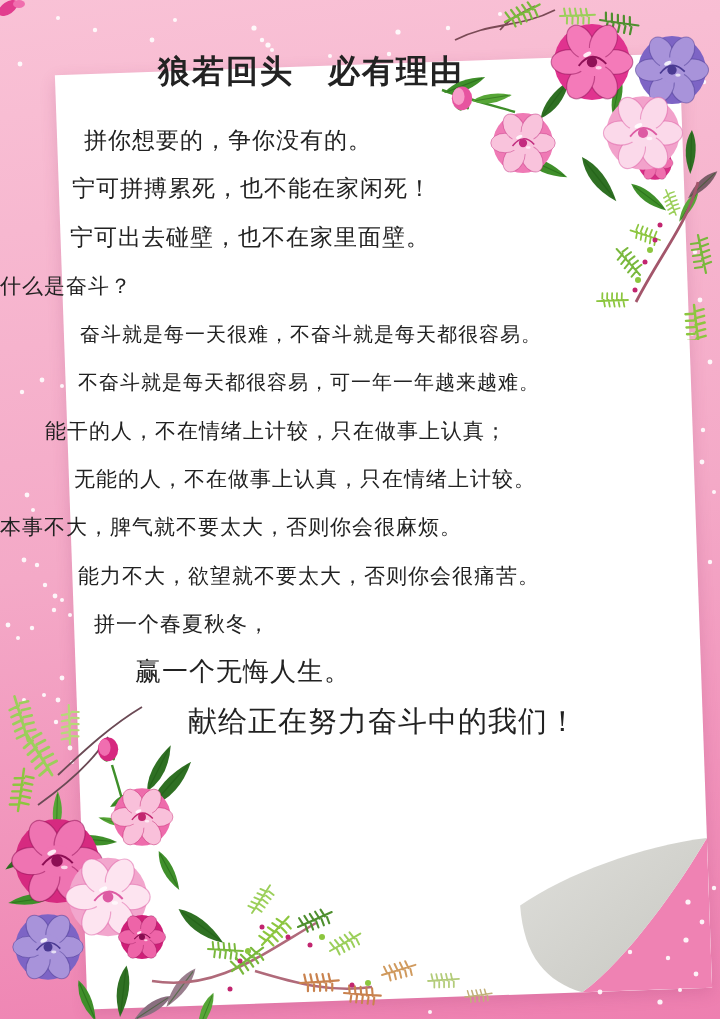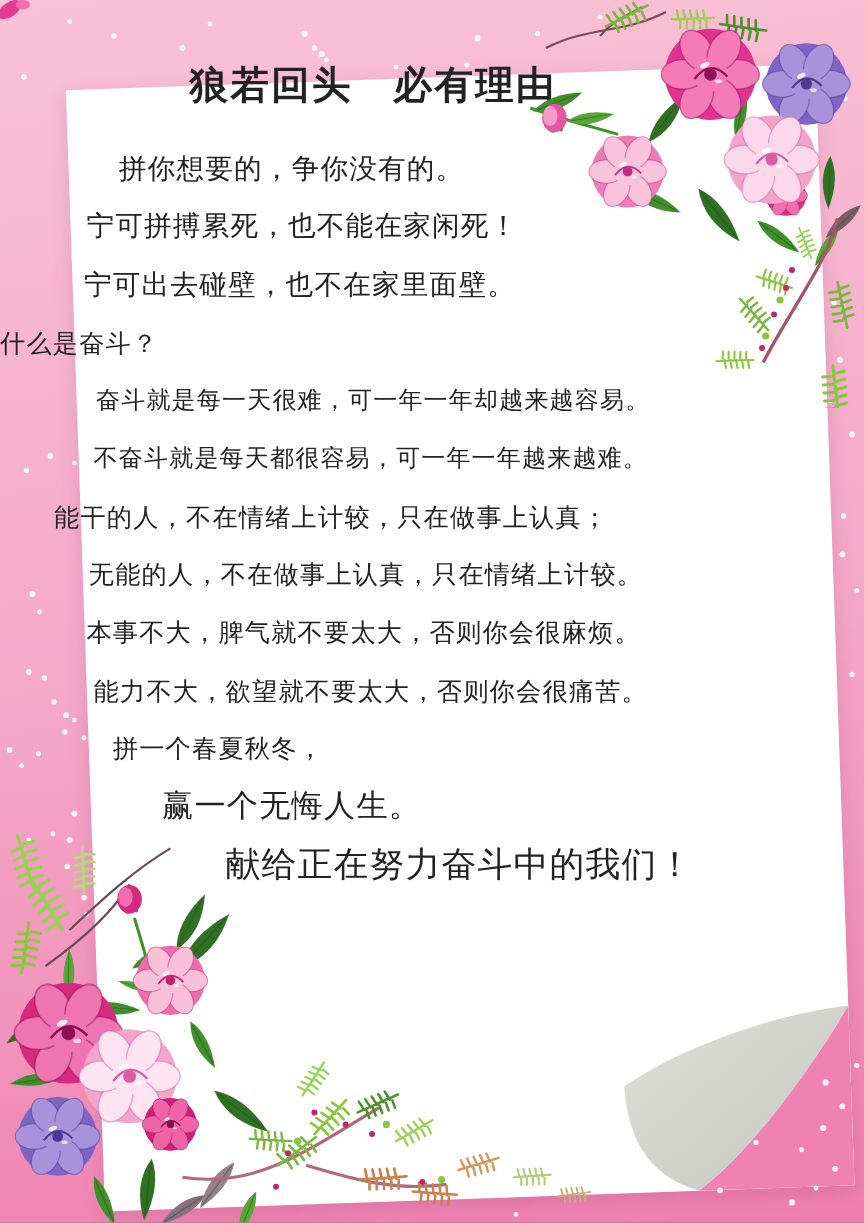--- a/index.html
+++ b/index.html
@@ -106,29 +106,29 @@
       <circle cx="660" cy="1002" r="2.6"></circle>
         <circle cx="680" cy="990" r="2"></circle>
         <circle cx="630" cy="952" r="2.2"></circle>
       <circle cx="600" cy="992" r="2.4"></circle>
         <circle cx="430" cy="1012" r="2"></circle>
     </g>
   </svg>
 
   <h1 class="title">狼若回头　必有理由</h1>
   <div class="lines">
-    <p style="padding-left: 99px; font-size: 23px;">拼你想要的，争你没有的。</p>
+    <p style="padding-left: 74px; font-size: 23px; margin-left: 10px;">拼你想要的，争你没有的。</p>
     <p style="padding-left: 72px; font-size: 23px;">宁可拼搏累死，也不能在家闲死！</p>
     <p style="padding-left: 70px; font-size: 23px;">宁可出去碰壁，也不在家里面壁。</p>
     <p style="font-size: 21px;">什么是奋斗？</p>
-    <p style="padding-left: 80px; font-size: 20px;">奋斗就是每一天很难，可一年一年却越来越容易。</p>
+    <p style="padding-left: 80px; font-size: 20px;">奋斗就是每一天很难，不奋斗就是每天都很容易。</p>
     <p style="padding-left: 78px; font-size: 20px;">不奋斗就是每天都很容易，可一年一年越来越难。</p>
     <p style="padding-left: 45px; font-size: 21px;">能干的人，不在情绪上计较，只在做事上认真；</p>
     <p style="padding-left: 74px; font-size: 21px;">无能的人，不在做事上认真，只在情绪上计较。</p>
-    <p style="padding-left: 72px; font-size: 21px;">本事不大，脾气就不要太大，否则你会很麻烦。</p>
+    <p style="font-size: 21px;">本事不大，脾气就不要太大，否则你会很麻烦。</p>
     <p style="padding-left: 78px; font-size: 21px;">能力不大，欲望就不要太大，否则你会很痛苦。</p>
     <p style="padding-left: 94px; font-size: 21px;">拼一个春夏秋冬，</p>
     <p style="padding-left: 135px; font-size: 26px;">赢一个无悔人生。</p>
     <p style="padding-left: 188px; font-size: 29px;">献给正在努力奋斗中的我们！</p>
   </div>
 
   <svg style="position:absolute;left:430px;top:0" width="290" height="340" viewBox="430 0 290 340" aria-hidden="true">
     <defs>
       <g id="peony">
         <circle r="40" fill="var(--c1)"></circle>

